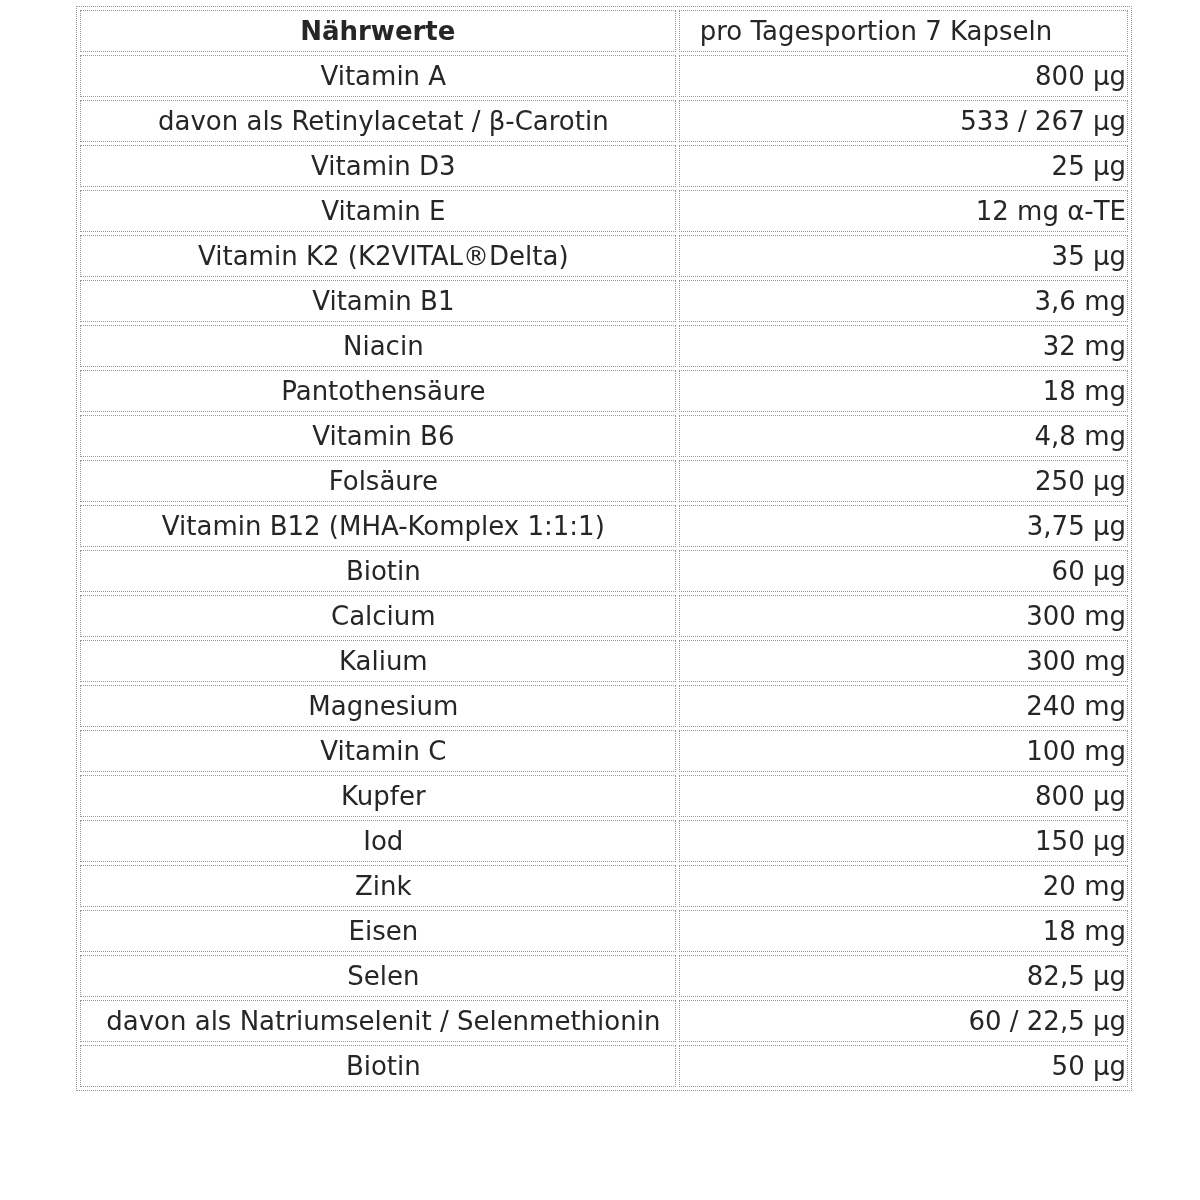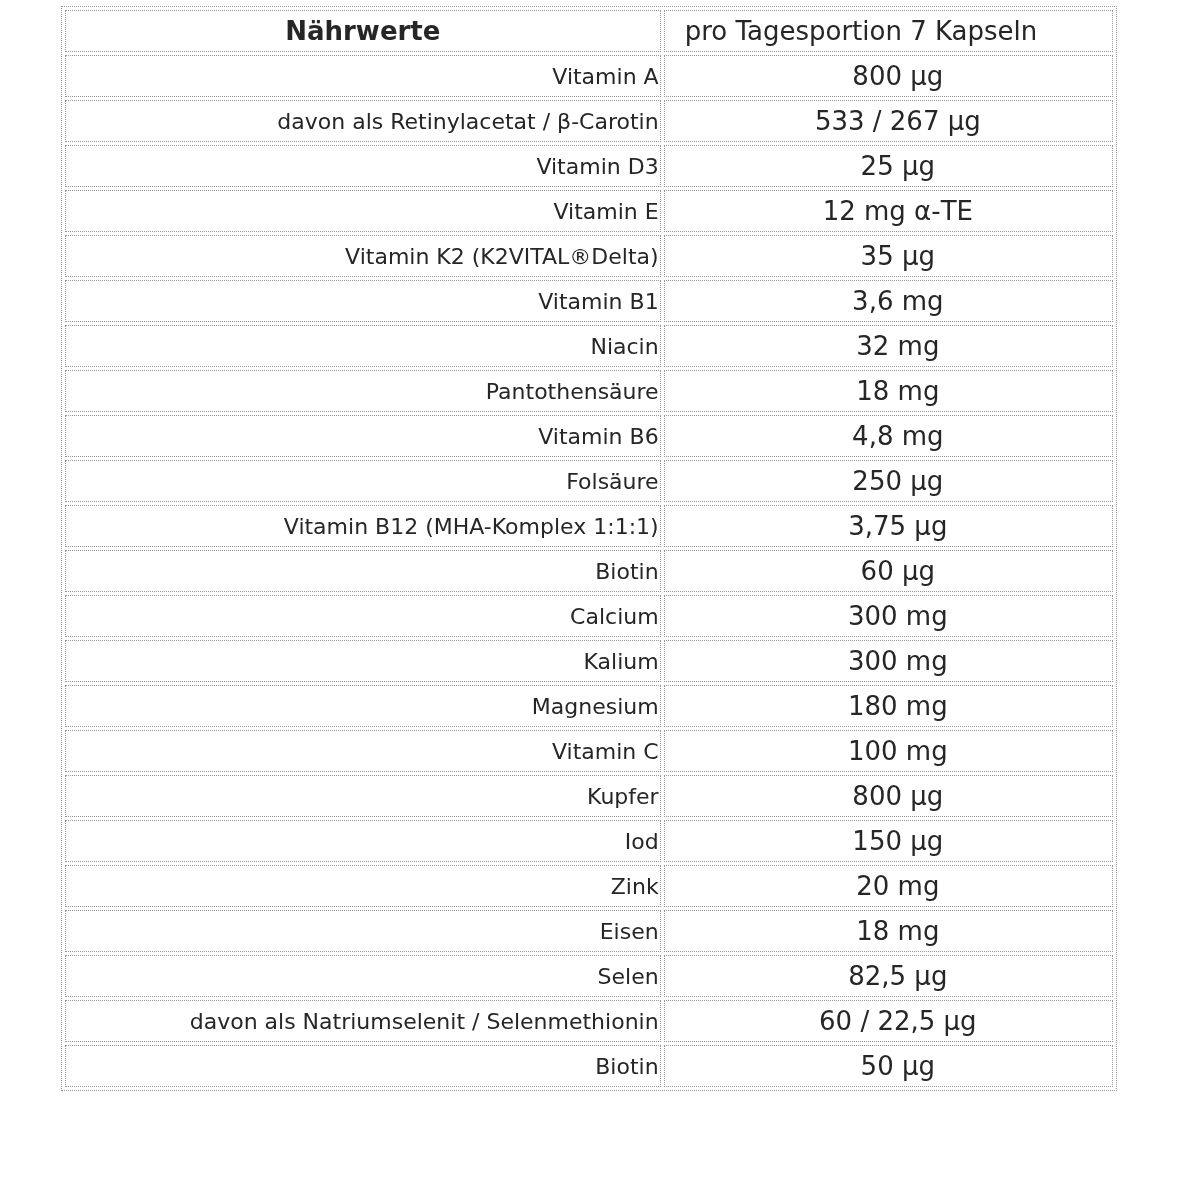--- a/index.html
+++ b/index.html
@@ -7,21 +7,21 @@
     padding: 0;
     background: #ffffff;
     width: 1200px;
     height: 1200px;
     font-family: "DejaVu Sans", "Liberation Sans", sans-serif;
     color: #262626;
   }
   .table-wrap {
     position: absolute;
     top: 6px;
-    left: 61px;
+    left: 76px;
   }
   table.nutrition {
     border-collapse: separate;
     border-spacing: 3px;
     width: 1056px;
     table-layout: fixed;
     border: 1px dotted #979797;
     background: #ffffff;
   }
   col.c1 { width: 57%; }
@@ -41,27 +41,27 @@
     font-weight: bold;
     text-align: center;
   }
   th.value-col {
     font-size: 26px;
     font-weight: normal;
     text-align: left;
     padding-left: 20px;
   }
   td.name {
-    font-size: 22px;
-    text-align: right;
+    font-size: 26px;
+    text-align: center;
     padding-left: 12px;
   }
   td.value {
     font-size: 26px;
-    text-align: center;
+    text-align: right;
     padding-left: 20px;
     margin-top: 24px;
   }
 </style>
 </head>
 <body>
 
 <div class="table-wrap">
   <table class="nutrition">
     <colgroup>
@@ -141,21 +141,21 @@
     <td class="value">300 mg</td>
   </tr>
 
   <tr>
     <td class="name">Kalium</td>
     <td class="value">300 mg</td>
   </tr>
 
   <tr>
     <td class="name">Magnesium</td>
-    <td class="value">180 mg</td>
+    <td class="value">240 mg</td>
   </tr>
 
   <tr>
     <td class="name">Vitamin C</td>
     <td class="value">100 mg</td>
   </tr>
 
   <tr>
     <td class="name">Kupfer</td>
     <td class="value">800 µg</td>

